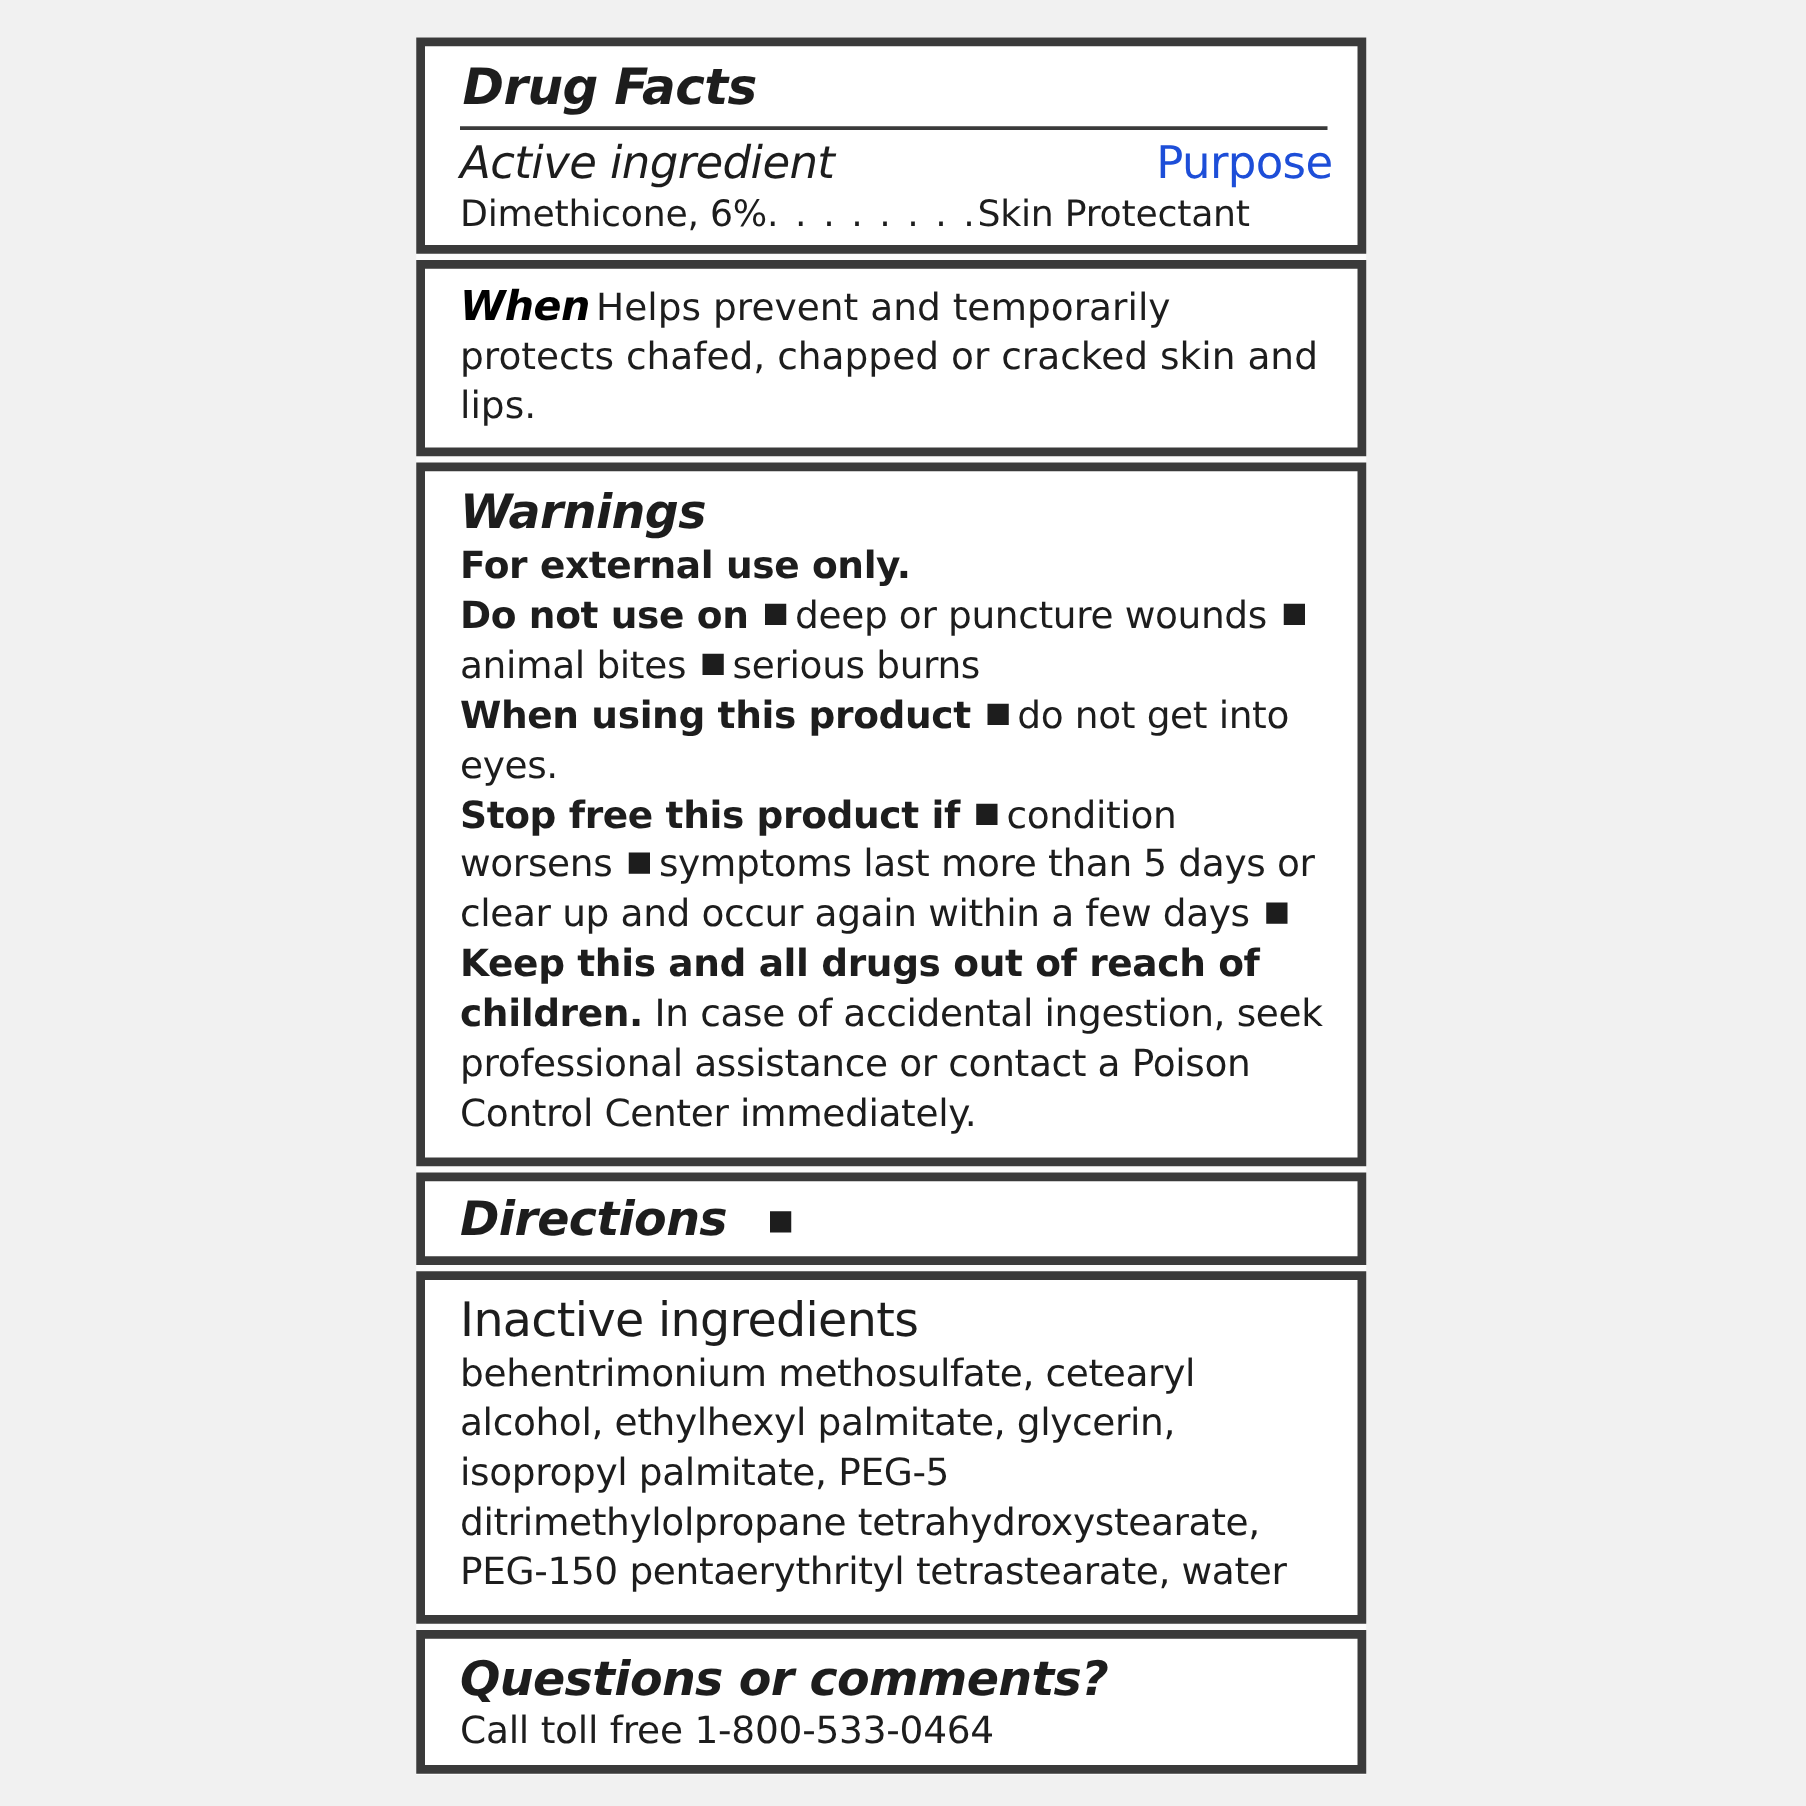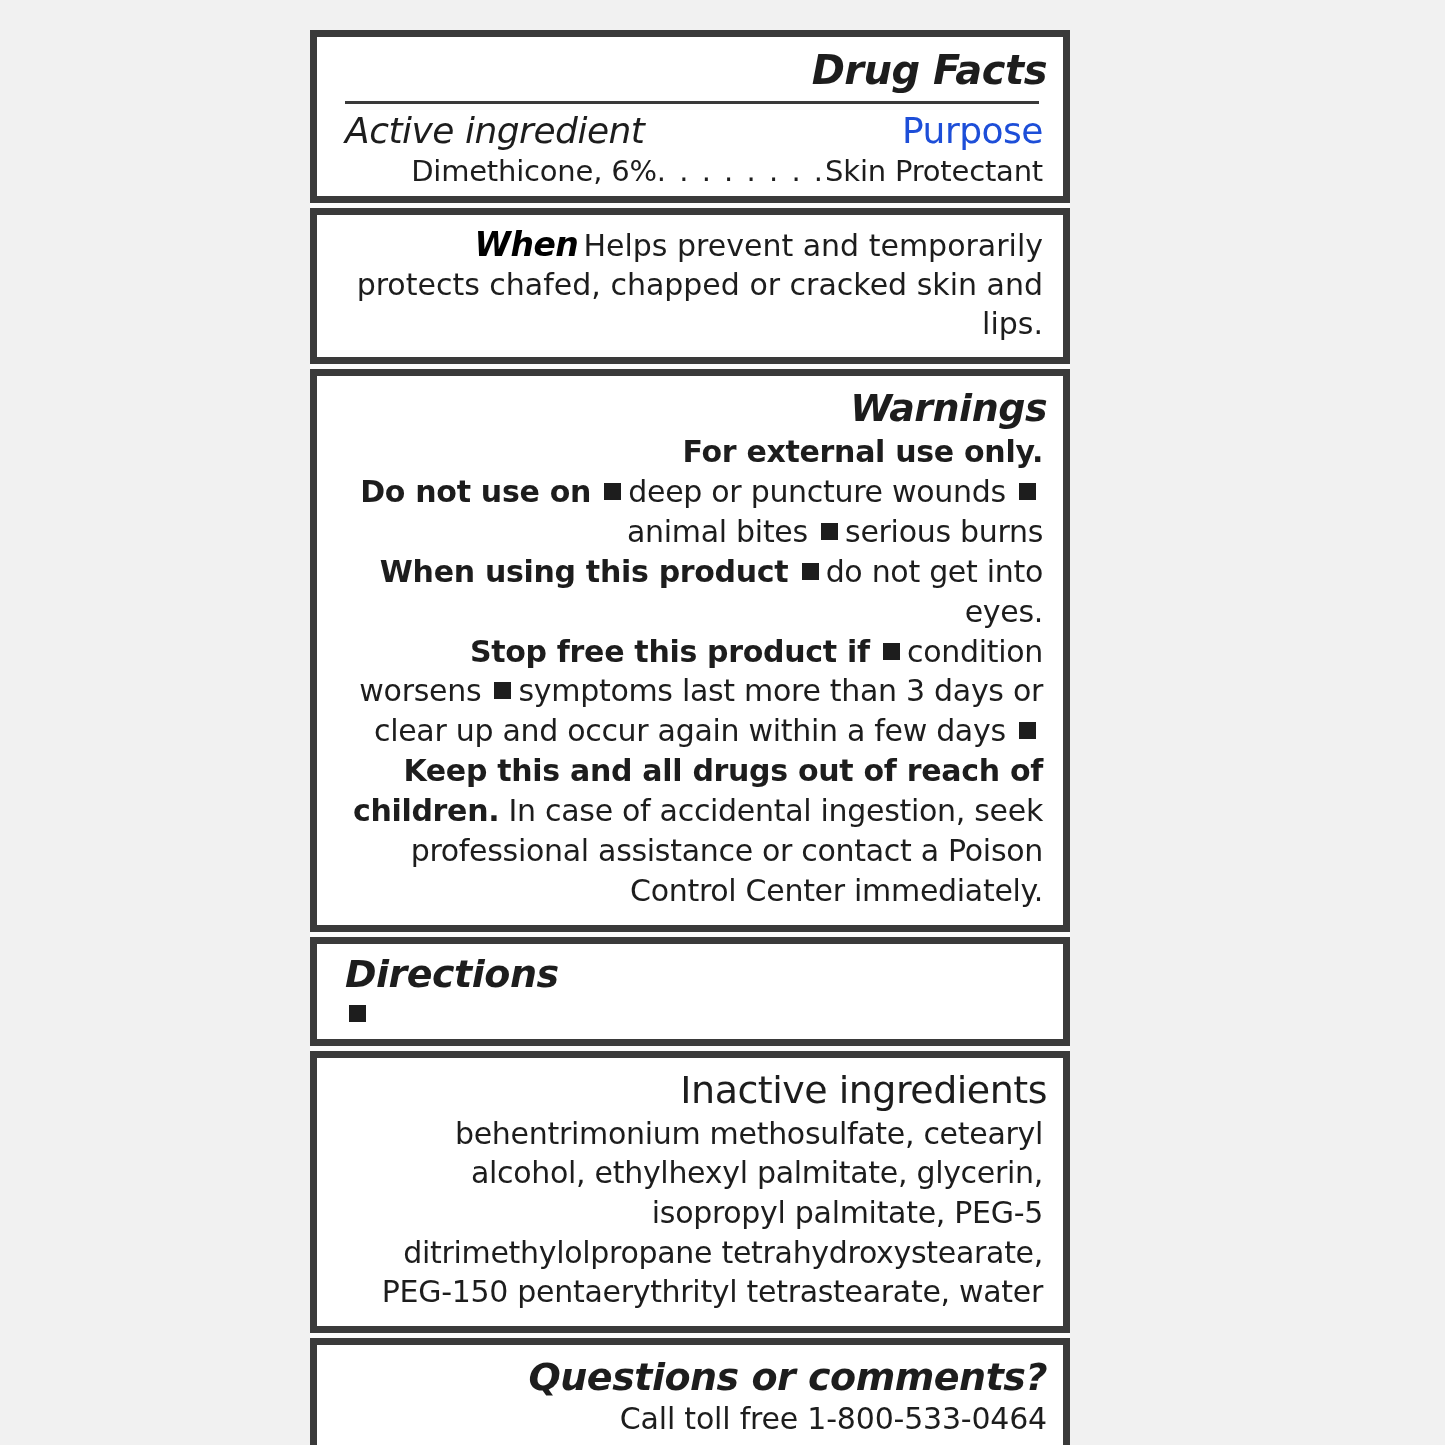--- a/index.html
+++ b/index.html
@@ -17,27 +17,26 @@
   .page {
     position: relative;
     width: 1445px;
     height: 1445px;
     background: #f1f1f1;
   }
 
   
   .label {
     position: absolute;
-    left: 310px;
+    left: 333px;
     top: 30px;
     width: 760px;
     height: 1390px;
     background: #fbfbfb;
     box-sizing: border-box;
-    text-align: right;
   }
 
   .panel {
     position: relative;
     box-sizing: border-box;
     border: 7px solid #3a3a3a;
     background: #ffffff;
     margin-bottom: 5px;
     padding: 6px 16px 10px 16px;
   }
@@ -134,21 +133,20 @@
     height: 17px;
     background: #1d1d1d;
     margin: 0 7px 0 4px;
     vertical-align: 2px;
   }
 
   .dir-row {
     display: flex;
     align-items: baseline;
     padding: 2px 4px 2px 12px;
-    flex-direction: column;
   }
 
   .dir-title {
     font-size: 38px;
     font-weight: bold;
     font-style: italic;
     color: #1d1d1d;
     letter-spacing: -0.5px;
     margin-right: 30px;
   }
@@ -223,21 +221,21 @@
       <div class="warn-body">
         <span class="b">For external use only.</span><br>
         <span class="b">Do not use on</span>
         <span class="sq"></span><span>deep or puncture wounds</span>
         <span class="sq"></span><span>animal bites</span>
         <span class="sq"></span><span>serious burns</span><br>
         <span class="b">When using this product</span>
         <span class="sq"></span><span>do not get into eyes.</span><br>
         <span class="b">Stop free this product if</span>
         <span class="sq"></span><span>condition worsens</span>
-        <span class="sq"></span><span>symptoms last more than 3 days or clear up and occur again within a few days</span>
+        <span class="sq"></span><span>symptoms last more than 5 days or clear up and occur again within a few days</span>
         <span class="sq"></span><span class="b">Keep this and all drugs out of reach of children.</span>
         <span>In case of accidental ingestion, seek professional assistance or contact a Poison Control Center immediately.</span>
       </div>
     </div>
 
     <div class="panel tight">
       <div class="dir-row">
         <span class="dir-title">Directions</span>
         <span class="dir-text"><span class="sq"></span></span>
       </div>

